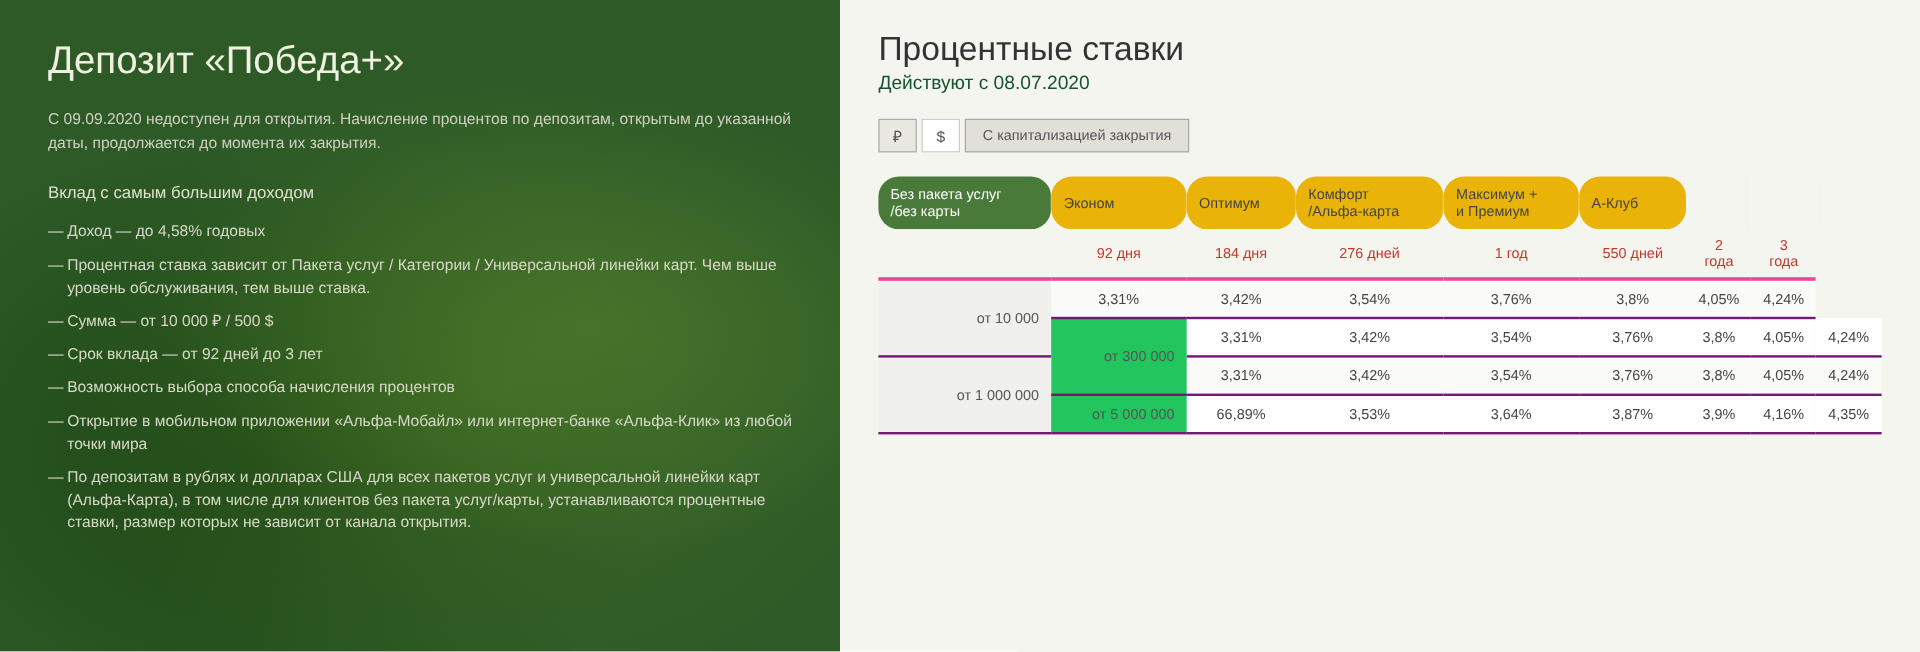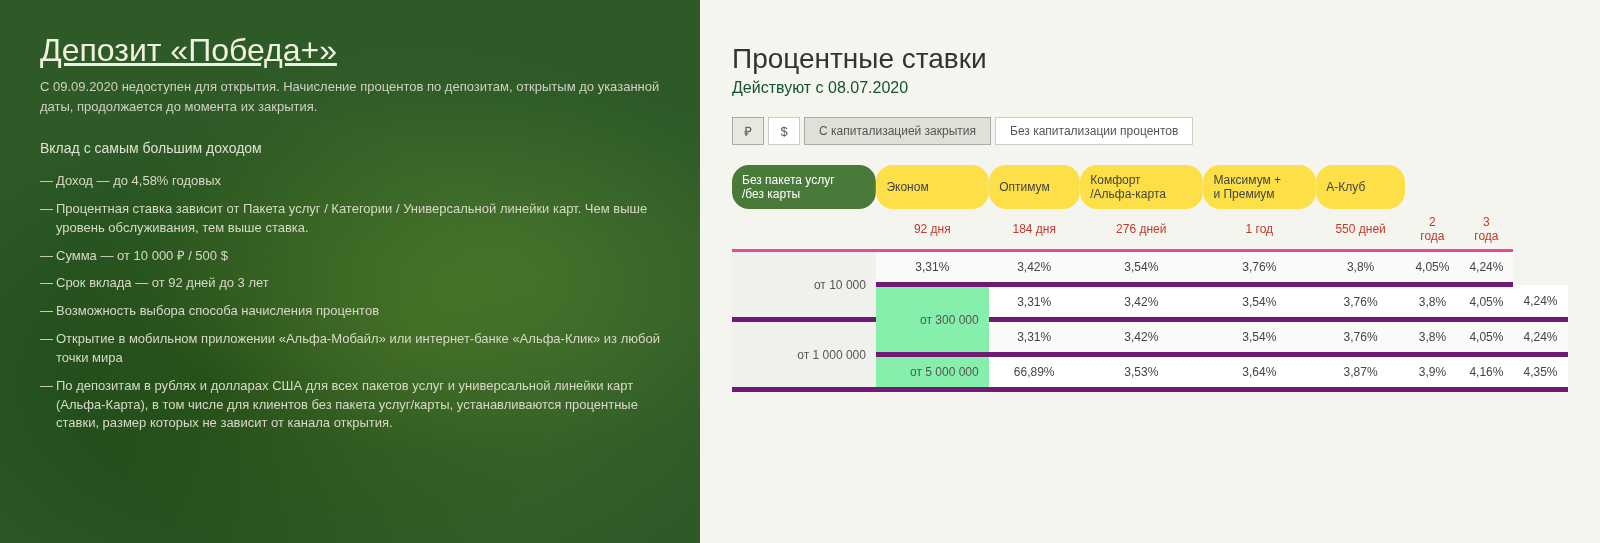--- a/index.html
+++ b/index.html
@@ -29,24 +29,23 @@
       position: absolute;
       top: 0; left: 0; right: 0; bottom: 0;
       background: radial-gradient(ellipse at 70% 50%, rgba(100,150,50,0.3) 0%, transparent 50%);
       pointer-events: none;
     }
 
     .left-title {
       font-size: 32px;
       font-weight: 400;
       color: #f0f0e0;
-      margin-bottom: 8px;
+      margin-bottom: 20px;
       position: relative;
       z-index: 1;
-      text-decoration: underline;
     }
 
     .left-subtitle {
       font-size: 13px;
       color: #d0d0c0;
       margin-bottom: 24px;
       line-height: 1.5;
       position: relative;
       z-index: 1;
     }
@@ -79,21 +78,21 @@
       position: absolute;
       left: 0;
       color: #d8d8c8;
     }
 
     
     .right-panel {
       flex: 1;
       height: 543px;
       background: #f5f5f0;
-      padding: 43px 32px;
+      padding: 25px 32px;
       overflow: auto;
     }
 
     .right-title {
       font-size: 28px;
       font-weight: 300;
       color: #333;
       margin-bottom: 4px;
     }
 
@@ -154,21 +153,21 @@
     .rates-table th {
       background: #4a7a3a;
       color: #fff;
       padding: 8px 10px;
       font-weight: 400;
       text-align: left;
       font-size: 12px;
     }
 
     .rates-table th.light-header {
-      background: #fde047;
+      background: #eab308;
       color: #444;
       font-weight: 400;
     }
 
     .rates-table thead tr:first-child th {
       border-right: 1px solid rgba(255,255,255,0.2);
       border-radius: 17px;
     }
 
     .period-row td {
@@ -182,28 +181,28 @@
 
     .period-row td:first-child {
       background: #f5f5f0;
       text-align: left;
     }
 
     .data-row td {
       padding: 8px 10px;
       text-align: center;
       background: #fff;
-      border-bottom: 5px solid #701a75;
+      border-bottom: 2px solid #701a75;
       font-size: 12px;
       color: #444;
     }
 
     .data-row td:first-child {
       text-align: right;
-      background: #86efac;
+      background: #22c55e;
       color: #555;
       font-size: 12px;
     }
 
     .data-row:nth-child(even) td {
       background: #fafaf8;
     }
 
     .data-row:nth-child(even) td:first-child {
       background: #f0f0ec;
@@ -238,21 +237,20 @@
 </div>
 
 <div class="right-panel">
   <h2 class="right-title">Процентные ставки</h2>
   <p class="right-subtitle">Действуют с 08.07.2020</p>
 
   <div class="controls-row">
     <button class="currency-btn active">₽</button>
     <button class="currency-btn">$</button>
     <button class="tab-btn active">С капитализацией закрытия</button>
-    <button class="tab-btn">Без капитализации процентов</button>
   </div>
 
   <table class="rates-table">
     <thead>
       <tr>
         <th class="col-header-main" style="background:#4a7a3a;color:#fff;min-width:110px;">Без пакета услуг<br>/без карты</th>
         <th class="light-header">Эконом</th>
         <th class="light-header">Оптимум</th>
         <th class="light-header">Комфорт<br>/Альфа-карта</th>
         <th class="light-header">Максимум +<br>и Премиум</th>

